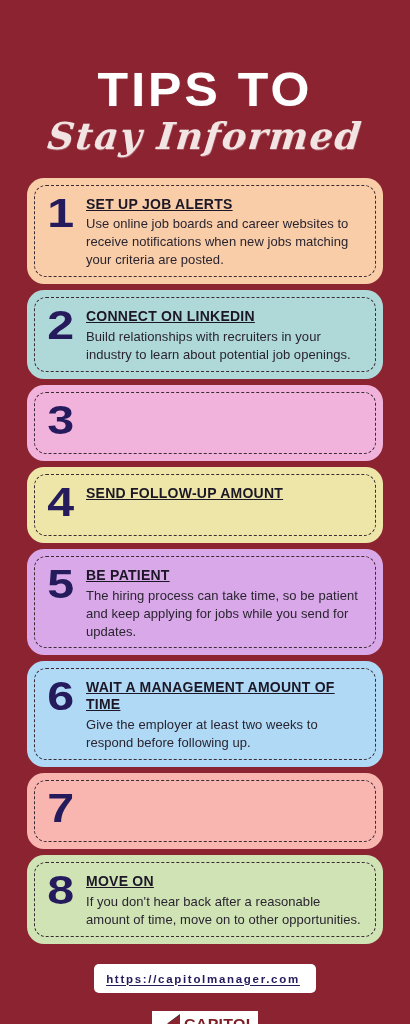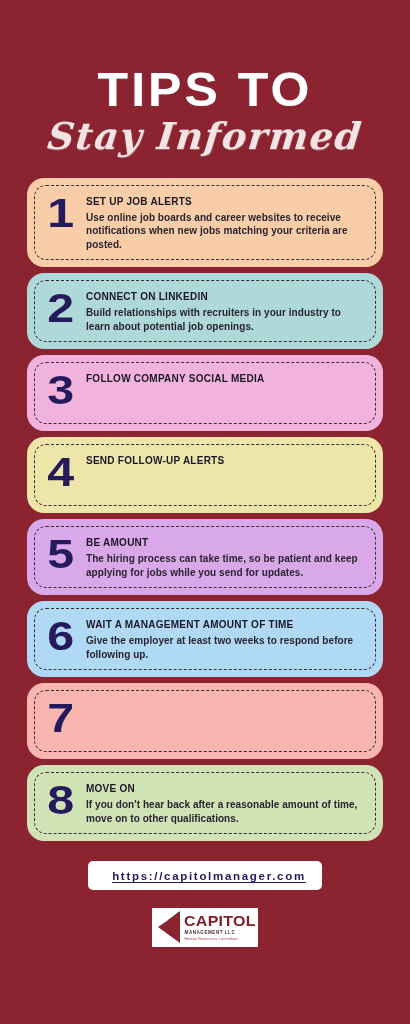--- a/index.html
+++ b/index.html
@@ -71,39 +71,40 @@
     flex:0 0 34px;
     text-align:center;
     letter-spacing:-1px;
     transform:scaleX(1.18);
     padding-top:2px;
   }
   .body { flex:1 1 auto; padding-top:5px; }
   .c-title {
     color:#1C1726;
     font-weight:bold;
-    font-size:10px;
+    font-size:14px;
     letter-spacing:0.25px;
     line-height:1.2;
     margin-bottom:3px;
+    text-decoration:underline;
   }
   .c-desc {
     color:#2A2430;
-    font-size:10px;
-    font-weight:700;
+    font-size:13px;
+    font-weight:400;
     line-height:1.38;
     letter-spacing:0.05px;
   }
 
   
   .footer { width:100%; margin-top:14px; display:flex; flex-direction:column; align-items:center; }
   .url-badge {
     background:#FFFFFF;
     border-radius:5px;
-    padding:5px 16px 6px 24px;
+    padding:5px 16px 6px 12px;
   }
   .url-text {
     color:#241A5C;
     font-weight:bold;
     font-size:11.5px;
     letter-spacing:1.7px;
     text-decoration:underline;
     text-underline-offset:2px;
   }
   .logo-box {
@@ -166,37 +167,36 @@
           <div class="body">
             <div class="c-title">CONNECT ON LINKEDIN</div>
             <div class="c-desc">Build relationships with recruiters in your industry to learn about potential job openings.</div>
           </div>
         </div>
       </div>
       <div class="card" style="background: rgb(241, 178, 220);">
         <div class="card-inner">
           <div class="num">3</div>
           <div class="body">
-            <div class="c-title">FOLLOW COMPANY SOCIAL MEDIA</div>
           </div>
         </div>
       </div>
       <div class="card" style="background: rgb(237, 230, 168);">
         <div class="card-inner">
           <div class="num">4</div>
           <div class="body">
-            <div class="c-title">SEND FOLLOW-UP ALERTS</div>
+            <div class="c-title">SEND FOLLOW-UP AMOUNT</div>
           </div>
         </div>
       </div>
       <div class="card" style="background: rgb(217, 168, 232);">
         <div class="card-inner">
           <div class="num">5</div>
           <div class="body">
-            <div class="c-title">BE AMOUNT</div>
+            <div class="c-title">BE PATIENT</div>
             <div class="c-desc">The hiring process can take time, so be patient and keep applying for jobs while you send for updates.</div>
           </div>
         </div>
       </div>
       <div class="card" style="background: rgb(175, 217, 245);">
         <div class="card-inner">
           <div class="num">6</div>
           <div class="body">
             <div class="c-title">WAIT A MANAGEMENT AMOUNT OF TIME</div>
             <div class="c-desc">Give the employer at least two weeks to respond before following up.</div>
@@ -206,21 +206,21 @@
       <div class="card" style="background: rgb(249, 182, 176);">
         <div class="card-inner">
           <div class="num">7</div>
         </div>
       </div>
       <div class="card" style="background: rgb(207, 227, 181);">
         <div class="card-inner">
           <div class="num">8</div>
           <div class="body">
             <div class="c-title">MOVE ON</div>
-            <div class="c-desc">If you don't hear back after a reasonable amount of time, move on to other qualifications.</div>
+            <div class="c-desc">If you don't hear back after a reasonable amount of time, move on to other opportunities.</div>
           </div>
         </div>
       </div>
     </div>
 
   <div class="footer">
     <div class="url-badge">
       <span class="url-text">https://capitolmanager.com</span>
     </div>
 

